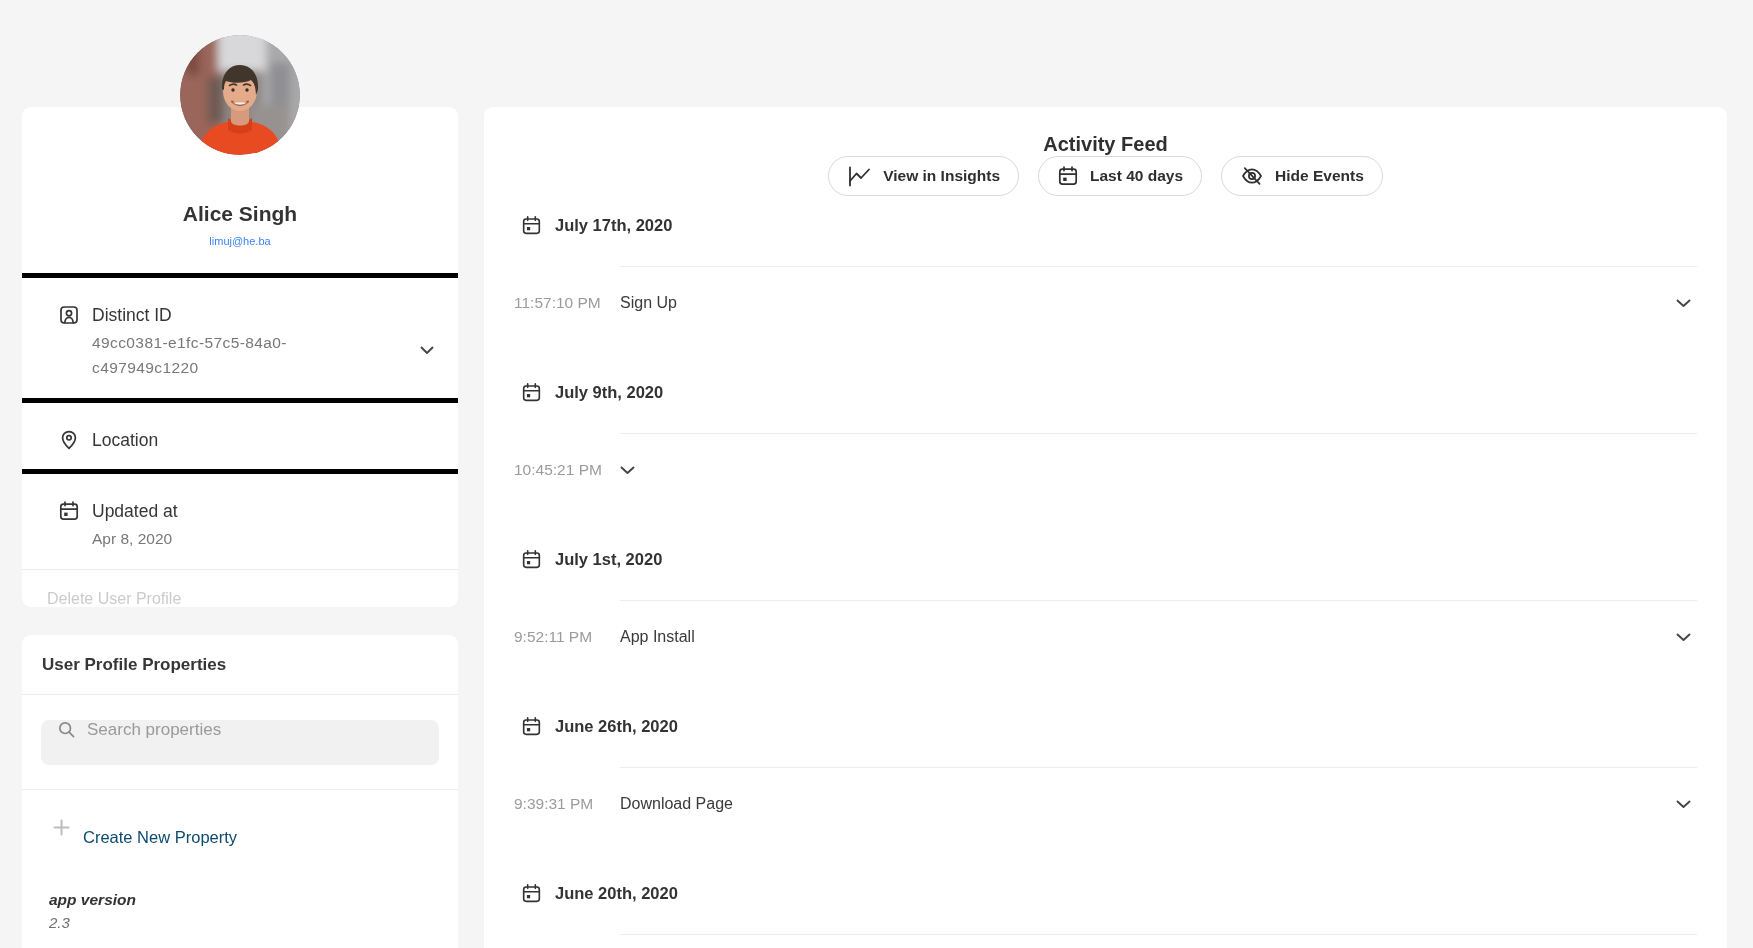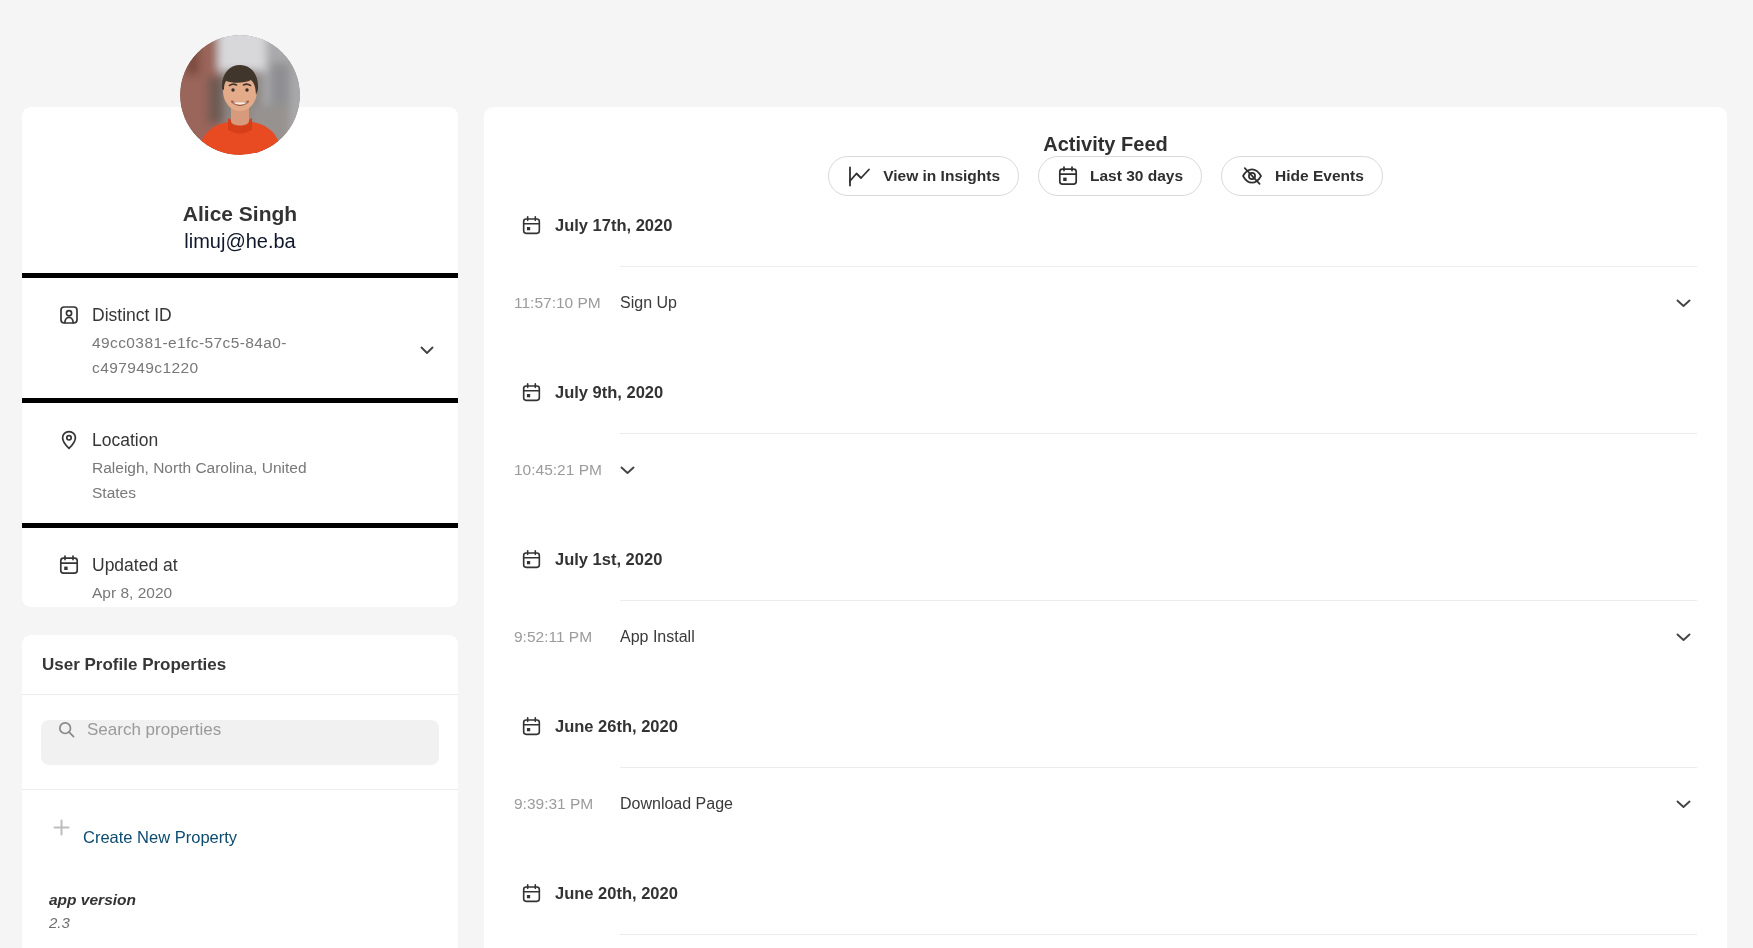--- a/index.html
+++ b/index.html
@@ -14,21 +14,21 @@
 
   
   .left-col { position:absolute; left:22px; top:0; width:436px; }
   .avatar {
     position:absolute; left:158px; top:35px; width:120px; height:120px;
     border-radius:50%; overflow:hidden; z-index:2; display:block;
   }
   .profile-card { position:relative; margin-top:107px; height:500px; overflow:hidden; }
   .profile-head { text-align:center; padding:62px 20px 22px; }
   .profile-name { font-size:21px; font-weight:700; line-height:26px; color:#333;margin-top:32px; }
-  .profile-email { font-size:20px; line-height:20px; margin-top:4px; color:#0f172a; }
+  .profile-email { font-size:11px; line-height:20px; margin-top:4px; color:#3b82f6; }
 
   .p-row { position:relative; border-top:5px solid #000000; padding:26px 40px 18px 36px; display:flex; align-items:flex-start; }
   .p-row .p-icon { width:22px; height:22px; margin-right:12px; flex:none; margin-top:0; }
   .p-label { font-size:17.5px; line-height:22px; font-weight:400; color:#363636; }
   .p-value { font-size:15.5px; line-height:25px; margin-top:4px; color:#787878; max-width:250px; }
   .p-value.pre { white-space:pre-line; letter-spacing:0.4px; }
   .row-chevron { position:absolute; right:24px; top:68px; cursor:pointer; }
   .delete-row { border-top:1px solid #ececec; padding:20px 25px 37px; }
   .delete-label { font-size:16px; font-weight:500; color:#cbcbcb; cursor:pointer; }
 
@@ -133,21 +133,20 @@
       </svg>
     </div>
 
     <div class="p-row">
       <svg class="ic p-icon" viewBox="0 0 22 22" fill="none" stroke="#363636" stroke-width="1.7" stroke-linecap="round" stroke-linejoin="round">
         <path d="M11 2.6 c-3.7 0 -6.4 2.8 -6.4 6.2 c0 4.6 6.4 10.6 6.4 10.6 s6.4 -6 6.4 -10.6 c0 -3.4 -2.7 -6.2 -6.4 -6.2 z"></path>
         <circle cx="11" cy="8.8" r="2.2"></circle>
       </svg>
       <div>
         <div class="p-label">Location</div>
-        <div class="p-value">Raleigh, North Carolina, United States</div>
       </div>
     </div>
 
     <div class="p-row">
       <svg class="ic p-icon" viewBox="0 0 22 22" fill="none" stroke="#363636" stroke-width="1.7" stroke-linecap="round" stroke-linejoin="round">
         <rect x="2.8" y="4.2" width="16.4" height="15" rx="2.6"></rect>
         <line x1="2.8" y1="9.2" x2="19.2" y2="9.2"></line>
         <line x1="7" y1="2" x2="7" y2="5.6"></line>
         <line x1="15" y1="2" x2="15" y2="5.6"></line>
         <rect x="6.2" y="12.6" width="3.4" height="3.4" fill="#363636" stroke="none"></rect>
@@ -206,21 +205,21 @@
       </button>
 
       <button class="btn">
         <svg class="ic" width="22" height="22" viewBox="0 0 22 22" fill="none" stroke="#2f2f2f" stroke-width="1.7" stroke-linecap="round" stroke-linejoin="round">
           <rect x="2.8" y="4.2" width="16.4" height="15" rx="2.6"></rect>
           <line x1="2.8" y1="9.2" x2="19.2" y2="9.2"></line>
           <line x1="7" y1="2" x2="7" y2="5.6"></line>
           <line x1="15" y1="2" x2="15" y2="5.6"></line>
           <rect x="6.2" y="12.6" width="3.4" height="3.4" fill="#2f2f2f" stroke="none"></rect>
         </svg>
-        <span>Last 30 days</span>
+        <span>Last 40 days</span>
       </button>
 
       <button class="btn">
         <svg class="ic" width="24" height="22" viewBox="0 0 24 22" fill="none" stroke="#2f2f2f" stroke-width="1.7" stroke-linecap="round" stroke-linejoin="round">
           <path d="M3 11 c2.6-4.6 5.6-6.7 9-6.7 s6.4 2.1 9 6.7 c-2.6 4.6 -5.6 6.7 -9 6.7 s-6.4-2.1-9-6.7 z"></path>
           <circle cx="12" cy="11" r="3.1"></circle>
           <line x1="4.8" y1="3.2" x2="19.6" y2="18.8"></line>
         </svg>
         <span>Hide Events</span>
       </button>

